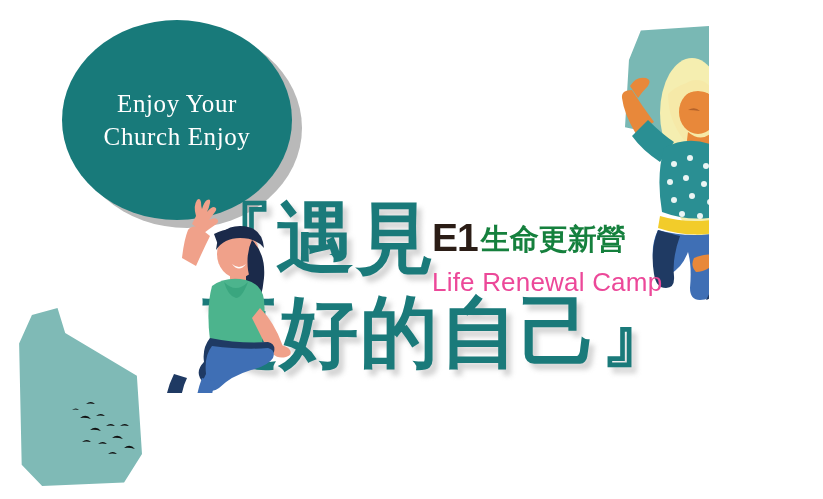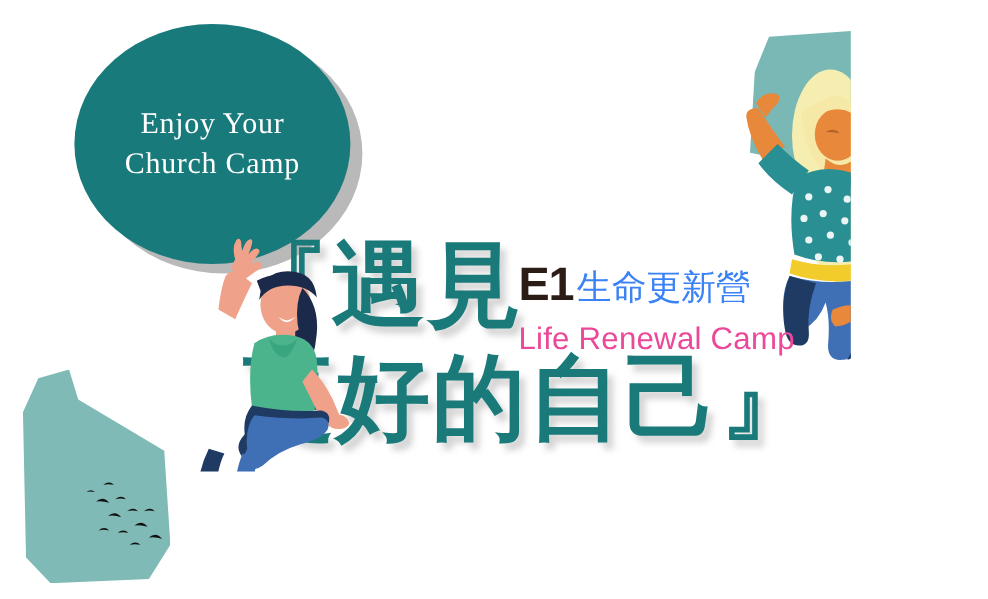--- a/index.html
+++ b/index.html
@@ -45,22 +45,22 @@
     color:#1a7a7a;font-size:78px;line-height:84px;letter-spacing:2px;white-space:nowrap;
     text-shadow:5px 6px 5px rgba(160,160,160,.45);}
   .hl-line.l1{position:absolute;left:0;top:0;}
   .hl-line.l2{position:absolute;left:4px;top:94px;}
 
   
   .camp{position:absolute;left:432px;top:216px;width:215px;}
   .camp-row{display:flex;align-items:flex-end;white-space:nowrap;}
   .camp-e1{font-family:"Liberation Sans",sans-serif;font-weight:700;font-size:39px;
     line-height:44px;color:#2b1d16;letter-spacing:-1px;}
-  .camp-cn{font-family:"DejaVu Serif","Liberation Serif",serif;font-weight:400;
-    font-size:29px;line-height:36px;color:#3b82f6;letter-spacing:0px;margin-left:3px;
+  .camp-cn{font-family:"DejaVu Serif","Liberation Serif",serif;font-weight:700;
+    font-size:29px;line-height:36px;color:#15803d;letter-spacing:0px;margin-left:3px;
     padding-bottom:3px;}
   .camp-en{font-family:"Liberation Sans",sans-serif;font-size:26px;line-height:32px;
     color:#ec4899;letter-spacing:.2px;margin-top:6px;white-space:nowrap;}
 
   
   .fig{position:absolute;}
   .fig-seated{left:152px;top:178px;width:160px;height:215px;}
   .fig-jump{left:612px;top:52px;width:180px;height:250px;}
   .birds{position:absolute;}
   .birds-tr{left:722px;top:26px;width:100px;height:84px;}
@@ -111,21 +111,21 @@
       <path d="M16 46 q5 -4 9 0 q-5 -1 -9 0z"></path>
     </g>
   </svg>
 
   <div class="bubble-tail-shadow"></div>
   <div class="bubble-shadow"></div>
   <div class="bubble-tail"></div>
   <div class="bubble"></div>
   <div class="bubble-text">
     <span>Enjoy Your</span>
-    <span>Church Camp</span>
+    <span>Church Enjoy</span>
   </div>
 
   <div class="headline">
     <div class="hl-line l1">『遇見</div>
     <div class="hl-line l2">更好的自己』</div>
   </div>
 
   <svg class="fig fig-seated" viewBox="0 0 160 215">
 
     <path d="M44 38 q-3 -10 1 -16 q3 -3 4 2 q0 4 1 7 q2 -7 5 -9 q4 -2 3 3 q-1 5 -3 9 q4 -5 7 -5 q4 1 1 5 q-3 4 -6 8 q5 -3 8 -1 q3 3 -2 6 q-6 4 -11 8 l-12 -9 z" fill="#f0a18a"></path>

